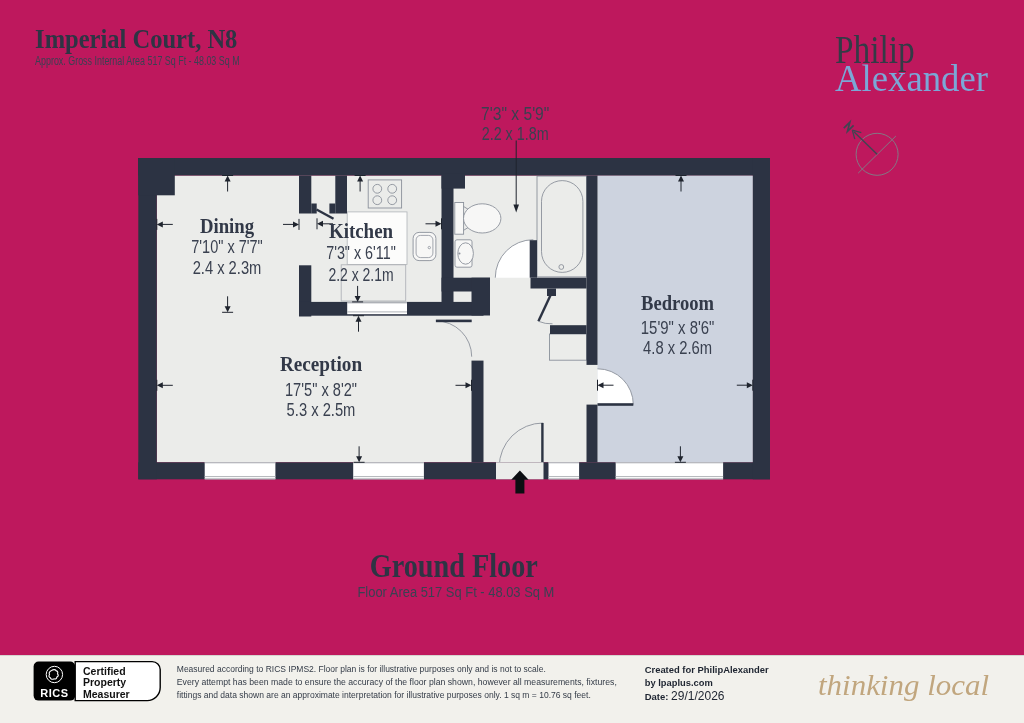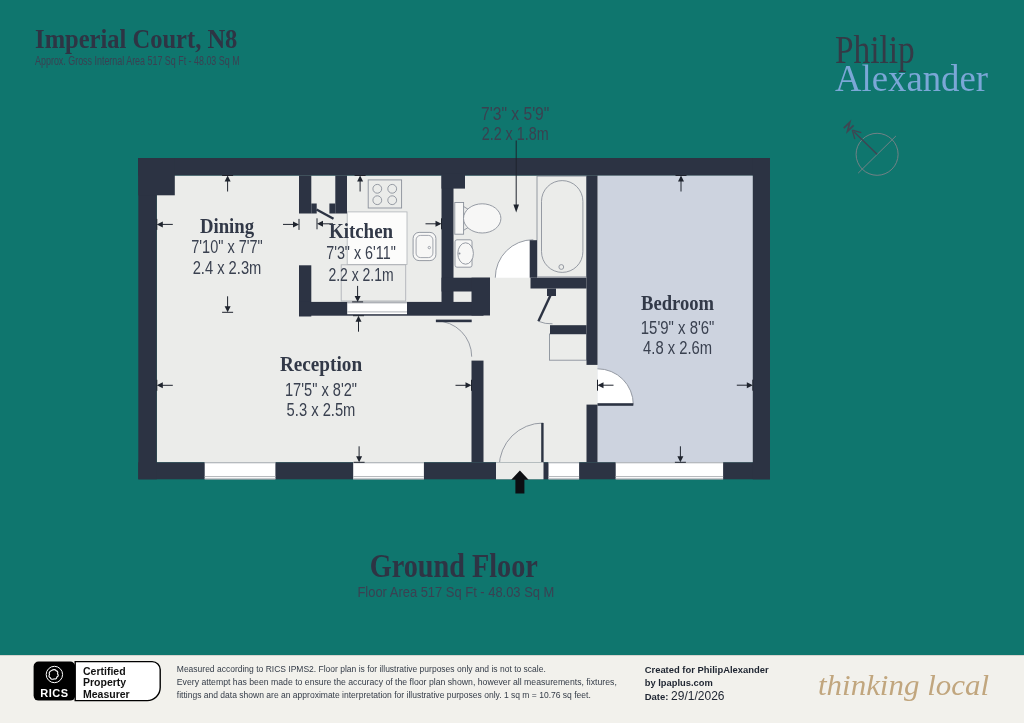--- a/index.html
+++ b/index.html
@@ -1,14 +1,14 @@
 <!DOCTYPE html>
 <html><head><meta charset="utf-8"><style>
 html,body{margin:0;padding:0;background:#fff;}
-#page{position:relative;width:1024px;height:723px;overflow:hidden;background:#0f766e;}
+#page{position:relative;width:1024px;height:723px;overflow:hidden;background:#be185d;}
 text{font-family:"Liberation Sans",sans-serif;}
 .h1{font:bold 28px "Liberation Serif",serif;fill:#2e3444;}
 .sub{font:12.5px "Liberation Sans",sans-serif;fill:#3a4152;}
 .logo1{font:40px "Liberation Serif",serif;fill:#343a46;}
 .logo2{font:38px "Liberation Serif",serif;fill:#7ba7d7;}
 .room{font:bold 20.5px "Liberation Serif",serif;fill:#323948;}
 .dim{font:17.5px "Liberation Sans",sans-serif;fill:#3a4150;}
 .gf{font:bold 33px "Liberation Serif",serif;fill:#2e3444;}
 .fa{font:15.5px "Liberation Sans",sans-serif;fill:#3a4152;}
 .rics{font:bold 11px "Liberation Sans",sans-serif;fill:#fff;letter-spacing:.5px;}

